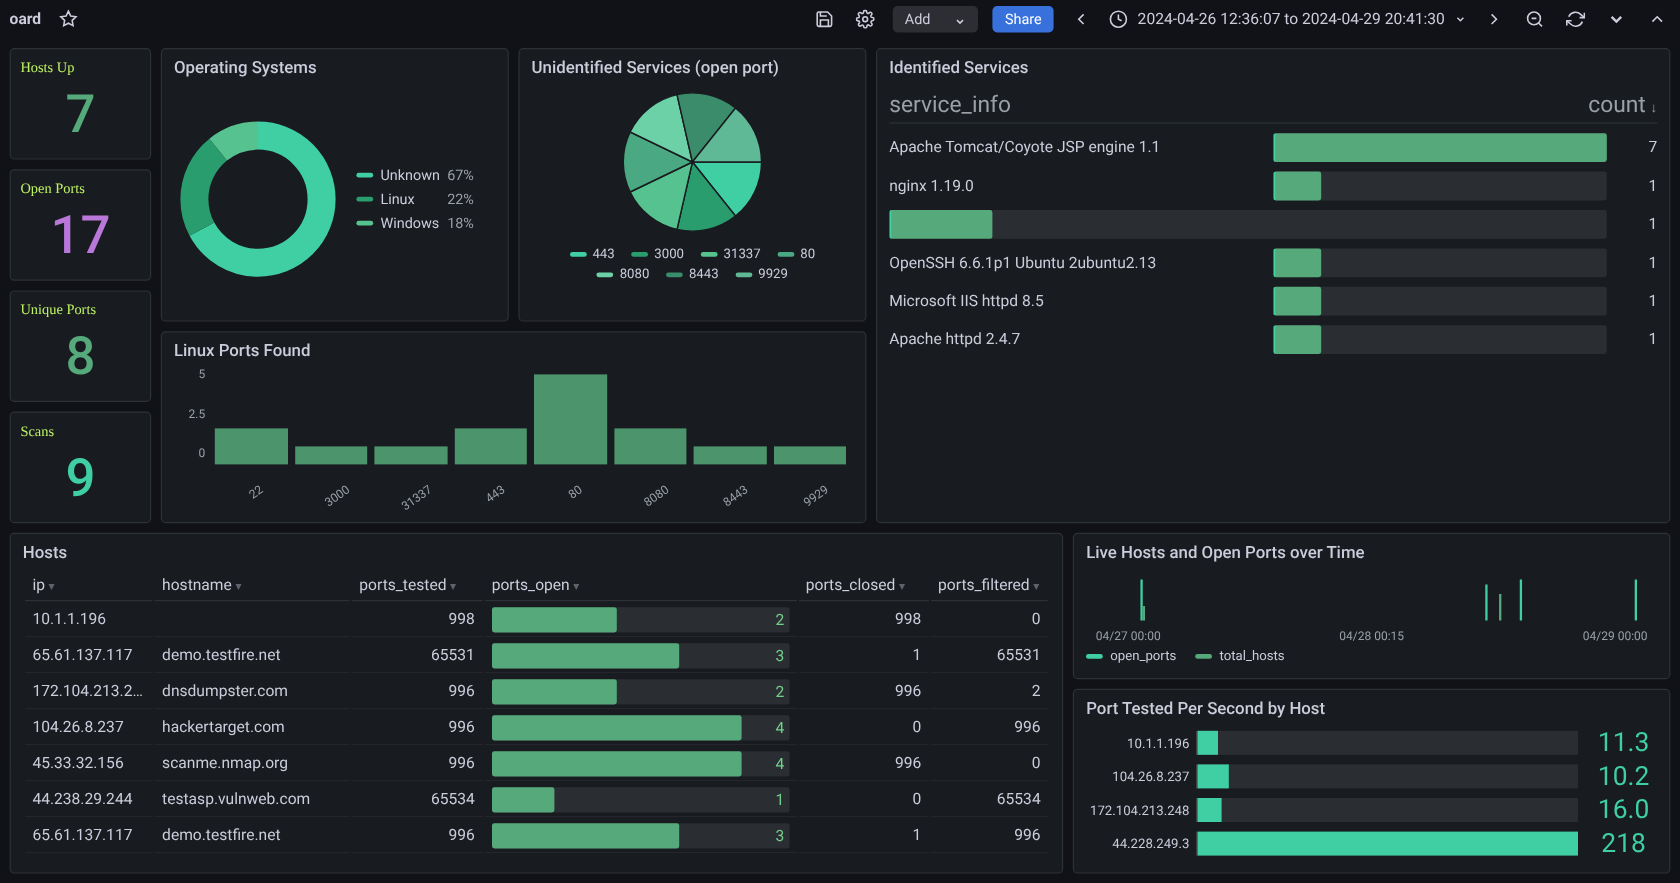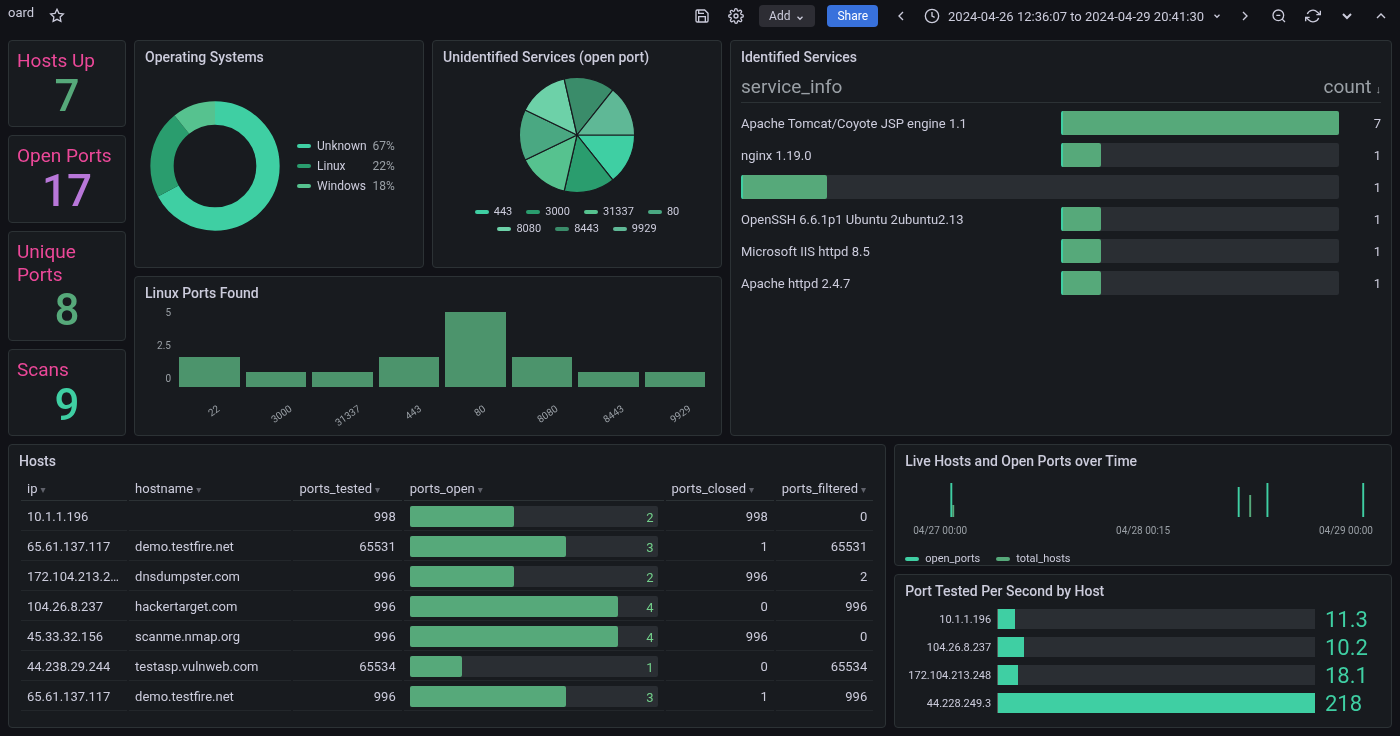--- a/index.html
+++ b/index.html
@@ -14,39 +14,39 @@
 }
 
 
 .topbar {
   height: 32px;
   display: flex;
   align-items: center;
   padding: 0 8px;
   gap: 8px;
 }
-.topbar .left { display: flex; gap: 12px; flex: 0 0 auto; }
+.topbar .left { display: flex; align-items: center; gap: 12px; flex: 0 0 auto; font-weight: bold; }
 .topbar .spacer { flex: 1; }
 .topbar .right { display: flex; align-items: center; gap: 12px; }
 .icon-btn {
   width: 22px; height: 22px;
   display: inline-flex;
   align-items: center;
   justify-content: center;
   color: #ccccdc;
   cursor: pointer;
 }
 .icon-btn svg { width: 16px; height: 16px; }
 .btn {
   padding: 4px 10px;
   border-radius: 4px;
   font-size: 12px;
   display: inline-flex;
   align-items: flex-end;
-  gap: 5px;
+  gap: 20px;
   cursor: pointer;
 }
 .btn-secondary { background: #2d2d34; color: #ccccdc; }
 .btn-primary { background: #3871dc; color: #fff; }
 .time-range { color: #ccccdc; font-size: 13px; display: flex; align-items: center; gap: 8px; }
 
 
 .grid {
   display: grid;
   grid-template-columns: 118px 290px 290px 1fr;
@@ -79,21 +79,21 @@
 }
 .stat-panel {
   background: #181b1f;
   border: 1px solid #2c3235;
   border-radius: 4px;
   padding: 8px;
   flex: 1;
   display: flex;
   flex-direction: column;
 }
-.stat-label { font-size: 19px; color: #ec4899; margin-bottom: 2px;}
+.stat-label { font-size: 12px; color: #bef264; margin-bottom: 2px; font-family: Liberation Serif, serif;}
 .stat-value { font-size: 44px; font-weight: 500; text-align: center; flex:1; display:flex;align-items:center;justify-content:center;line-height:1;}
 .c-green { color: #56a97a; }
 .c-purple { color: #b877d9; }
 .c-teal { color: #3fcfa3; }
 
 
 .os-panel { grid-column: 2; grid-row: 1; }
 .donut-wrap { display: flex; align-items: center; gap: 12px; height: calc(100% - 20px);}
 .donut { position: relative; width: 140px; height: 140px; }
 .donut svg { width: 100%; height: 100%; transform: rotate(-90deg);}
@@ -141,30 +141,30 @@
 .num { text-align: right; margin-left: 48px; }
 .gauge-cell { position: relative; padding: 0 !important; height: 28px;}
 .gauge-bg { position:absolute; inset:3px 6px; background:#2a2e33; border-radius: 2px;}
 .gauge-fill { position:absolute; top:3px; bottom:3px; left:6px; background:#56a97a; border-radius: 2px;}
 .gauge-val { position: absolute; right: 10px; top: 50%; transform: translateY(-50%); font-size: 13px;}
 .v-green { color:#73d08b;}
 
 
 .live-panel { flex: 0 0 122px; }
 .mini-chart { height: 50px; position:relative; margin-top:6px; padding: 0 8px;}
-.mini-legend { display:flex; gap:16px; font-size:11px; margin-top:16px;}
+.mini-legend { display:flex; gap:16px; font-size:11px; margin-top:4px;}
 .mini-ticks { display:flex; justify-content:space-between; font-size:10px; color:#9aa0a6; padding: 0 8px;}
 
 
 .pps-panel { flex: 1; }
 .pps-row { display:flex; align-items:center; height: 28px; font-size: 12px;}
 .pps-host { flex: 0 0 92px; text-align:right; padding-right:6px; color:#ccccdc; font-size:11px;}
 .pps-bar-wrap { flex:1; height: 20px; background:#2a2e33; position:relative; margin-right:10px; border-left: 1px solid #555;}
 .pps-bar { height:100%; background:#3fcfa3;}
-.pps-val { flex: 0 0 56px; text-align:left; font-size: 22px; font-weight: 400;}
+.pps-val { flex: 0 0 56px; text-align:center; font-size: 22px; font-weight: 400;}
 .big-teal { color:#3fcfa3;}
 
 .chev { width:10px;height:10px; display:inline-block; }
 .down-arrow::after { content: "↓"; margin-left: 4px; font-size: 11px;}
 </style>
 </head>
 <body>
 
 <div class="topbar">
   <div class="left">
@@ -593,21 +593,21 @@
               <div class="pps-bar-wrap">
                 <div class="pps-bar" style="width:8.027522935779817%"></div>
               </div>
               <div class="pps-val big-teal">10.2</div>
             </div>
             <div class="pps-row">
               <div class="pps-host">172.104.213.248</div>
               <div class="pps-bar-wrap">
                 <div class="pps-bar" style="width:6.330275229357799%"></div>
               </div>
-              <div class="pps-val big-teal">18.1</div>
+              <div class="pps-val big-teal">16.0</div>
             </div>
             <div class="pps-row">
               <div class="pps-host">44.228.249.3</div>
               <div class="pps-bar-wrap">
                 <div class="pps-bar" style="width:100%"></div>
               </div>
               <div class="pps-val big-teal">218</div>
             </div>
           </div>
       </div>

